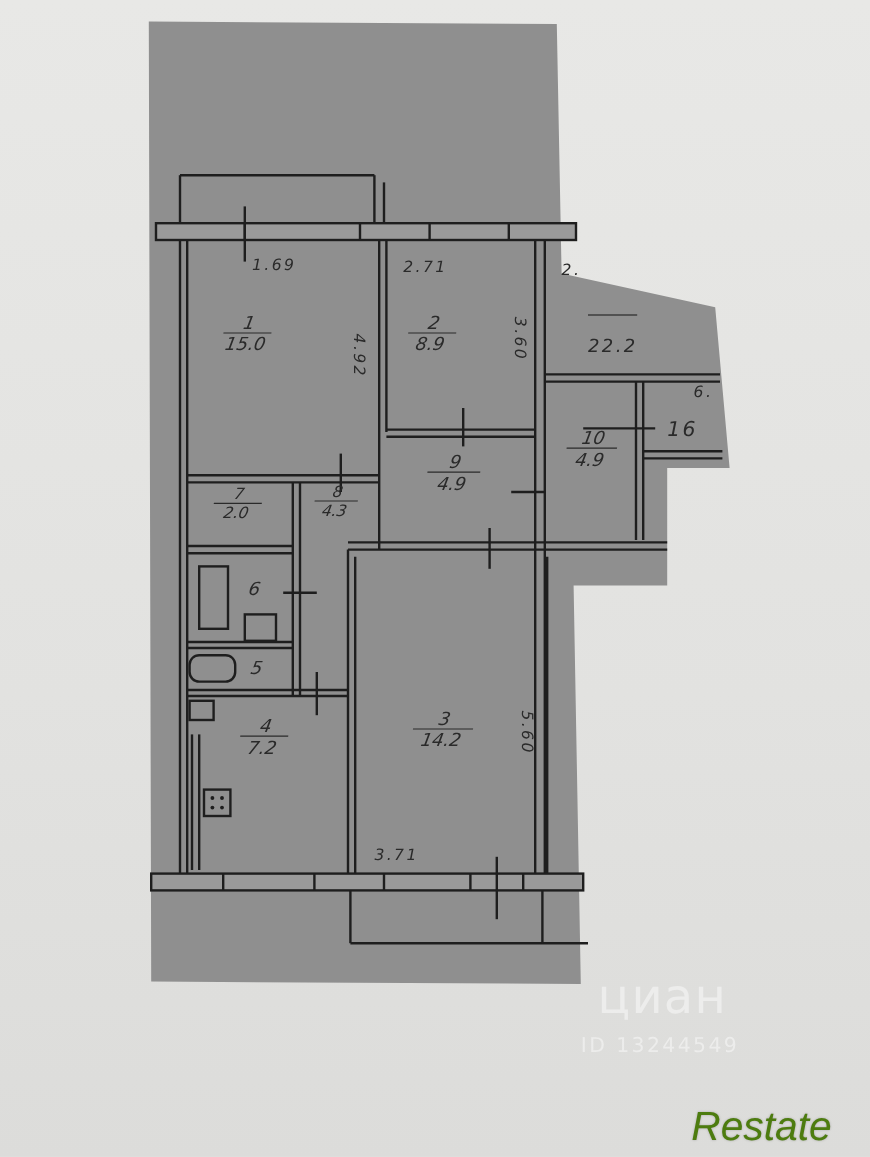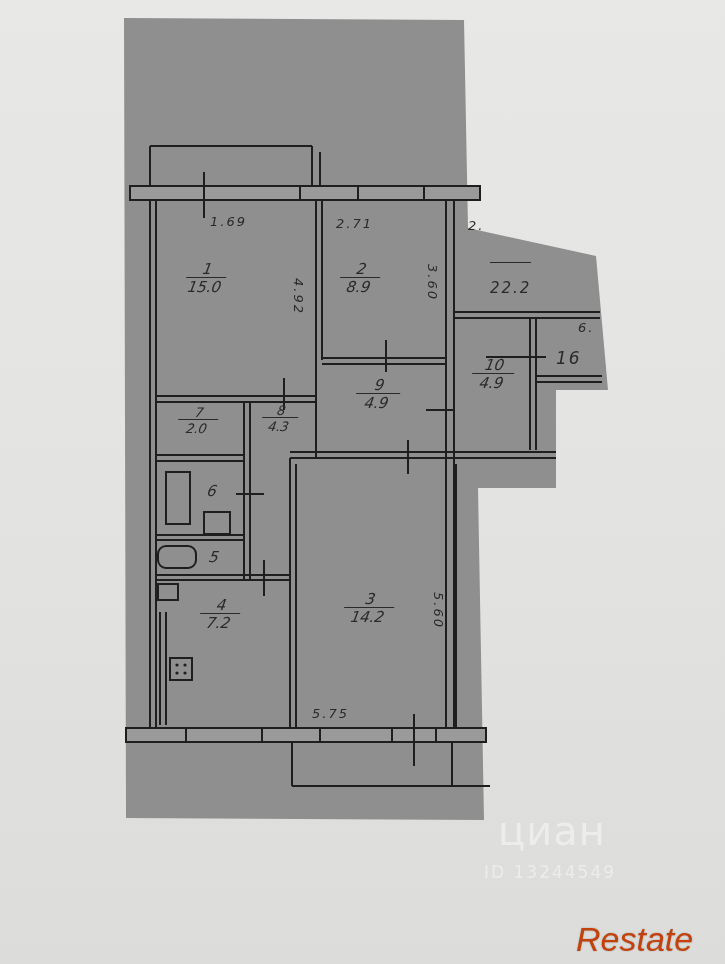--- a/index.html
+++ b/index.html
@@ -6,21 +6,21 @@
   body{width:725px;height:964px;background:#e6e6e4;position:relative;overflow:hidden;font-family:"DejaVu Sans",sans-serif;}
   .paper{position:absolute;left:0;top:0;width:725px;height:964px;background:linear-gradient(180deg,#e8e8e6 0%,#e2e2e0 60%,#dcdcda 100%);}
   .plan{position:absolute;left:0;top:0;width:725px;height:964px;}
   .lbl{position:absolute;font-family:"DejaVu Sans",sans-serif;font-style:italic;color:#2a2a2a;font-size:15px;line-height:1;text-align:center;transform:skewX(-10deg);}
   .lbl .num{display:block;}
   .lbl .area{display:block;border-top:1.5px solid #2a2a2a;padding-top:2px;}
   .dim{position:absolute;font-family:"DejaVu Sans",sans-serif;font-style:italic;color:#2a2a2a;font-size:13px;letter-spacing:2px;}
   .dim.v{transform:rotate(90deg);transform-origin:left top;}
   .wm1{position:absolute;left:498px;top:808px;font-size:40px;color:rgba(255,255,255,.45);font-family:"DejaVu Sans",sans-serif;letter-spacing:1px;}
   .wm2{position:absolute;left:484px;top:862px;font-size:17px;color:rgba(255,255,255,.45);font-family:"DejaVu Sans",sans-serif;letter-spacing:2px;}
-  .wm3{position:absolute;left:576px;top:920px;font-size:34px;color:#c2410c;font-style:italic;font-family:"Liberation Sans",sans-serif;text-shadow:0 0 2px rgba(0,0,0,.25);}
+  .wm3{position:absolute;left:576px;top:920px;font-size:34px;color:#4d7c0f;font-style:italic;font-family:"Liberation Sans",sans-serif;text-shadow:0 0 2px rgba(0,0,0,.25);}
 </style>
 </head>
 <body>
 
 <div class="paper"></div>
 
 <svg class="plan" viewBox="0 0 725 964" xmlns="http://www.w3.org/2000/svg">
 
   <polygon points="124,18 464,20 468,228 596,256 608,390 556,390 556,488 478,488 484,820 126,818" fill="#8f8f8f"></polygon>
 
@@ -153,21 +153,21 @@
 <div class="lbl" style="left:472px;top:358px;width:42px;">
   <span class="num">10</span>
   <span class="area">4.9</span>
 </div>
 
 <div class="dim" style="left:210px;top:214px;">1.69</div>
 <div class="dim" style="left:336px;top:216px;">2.71</div>
 <div class="dim v" style="left:306px;top:278px;">4.92</div>
 <div class="dim v" style="left:440px;top:264px;">3.60</div>
 <div class="dim v" style="left:446px;top:592px;">5.60</div>
-<div class="dim" style="left:312px;top:706px;">5.75</div>
+<div class="dim" style="left:312px;top:706px;">3.71</div>
 <div class="dim" style="left:490px;top:262px;font-size:15px;border-top:1.5px solid #2a2a2a;padding-top:16px;">22.2</div>
 <div class="dim" style="left:556px;top:348px;font-size:17px;">16</div>
 <div class="dim" style="left:468px;top:218px;">2.</div>
 <div class="dim" style="left:578px;top:320px;">6.</div>
 
 <div class="wm1">циан</div>
 <div class="wm2">ID 13244549</div>
 <div class="wm3">Restate</div>
 
 </body></html>

